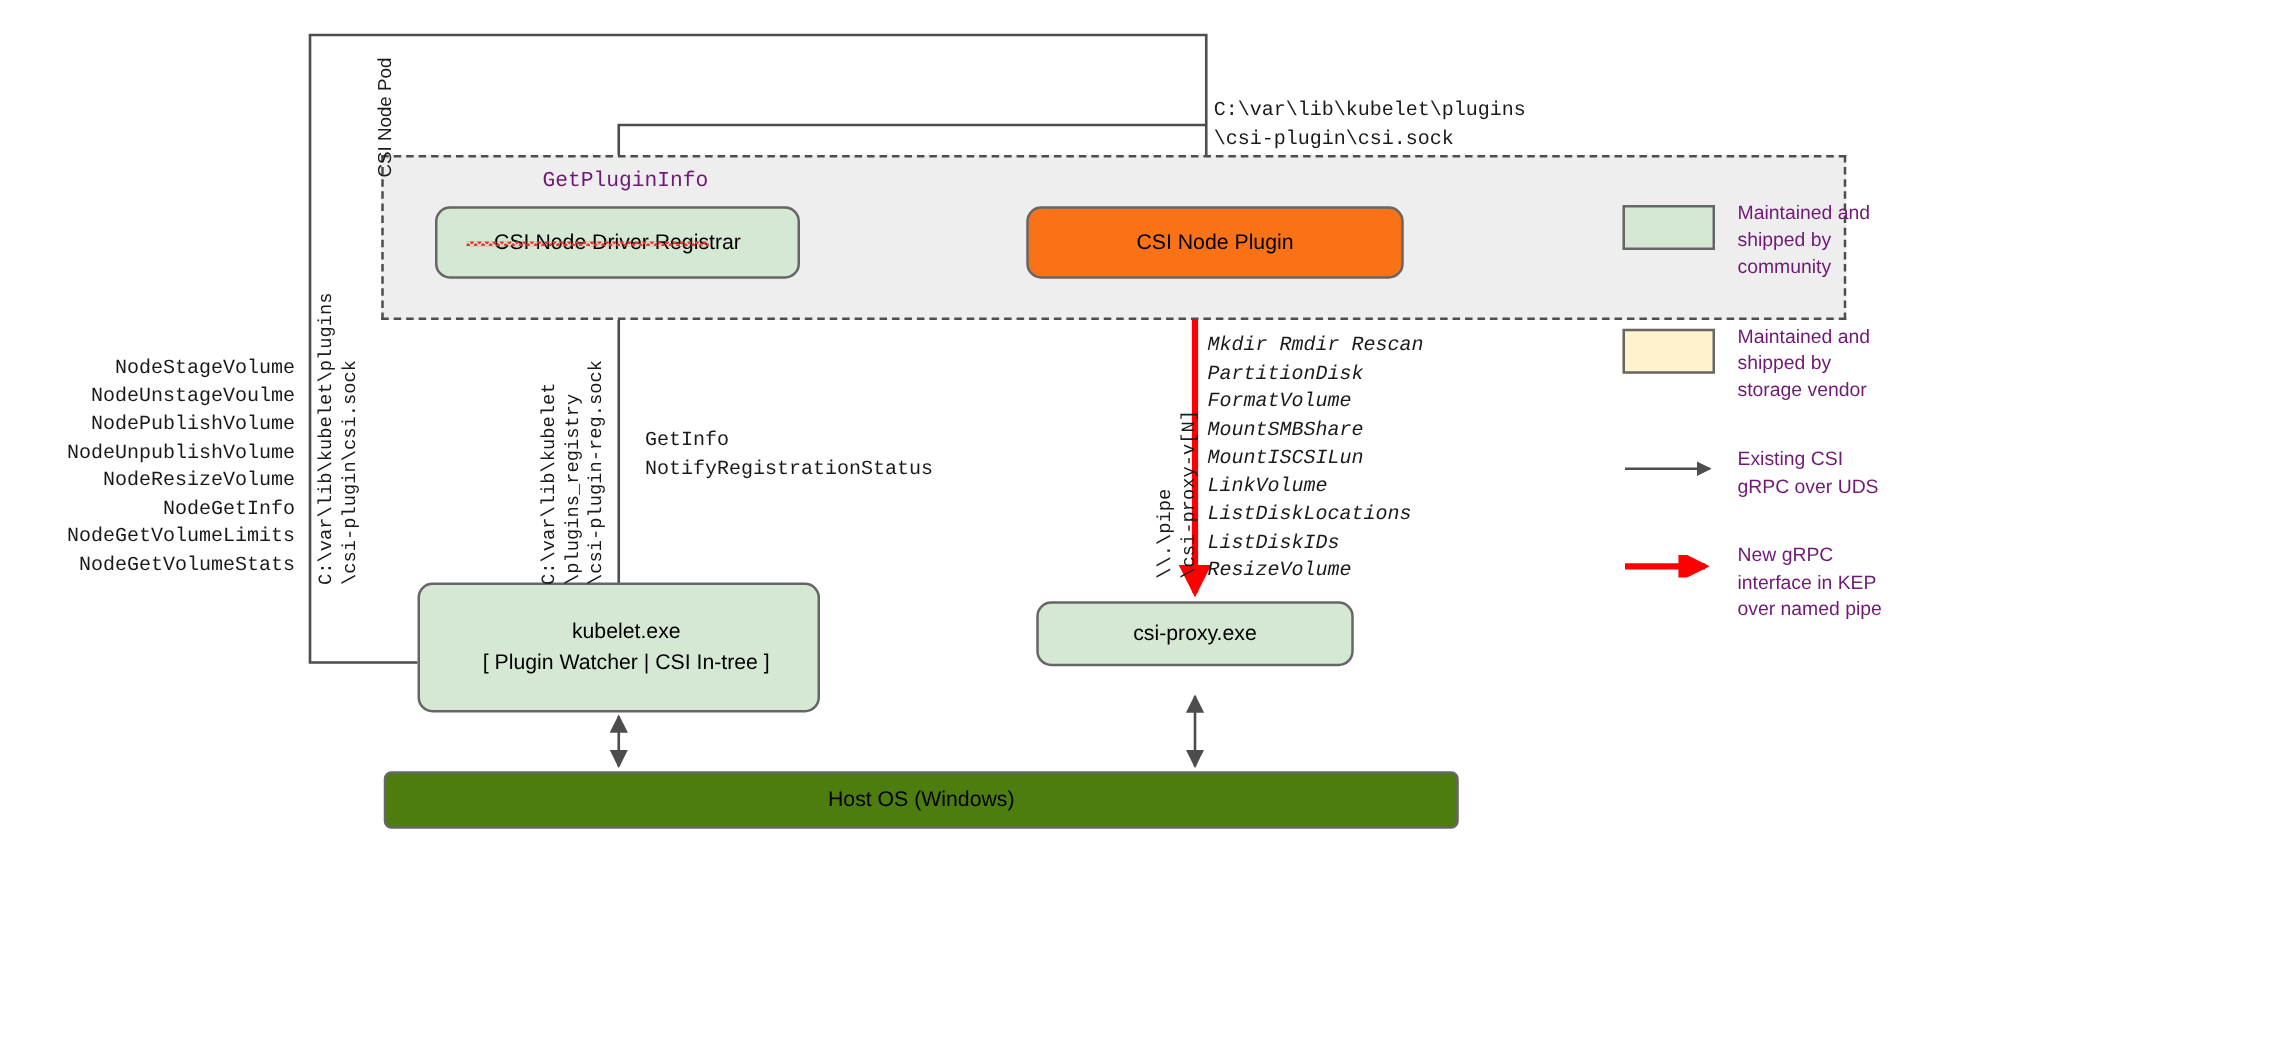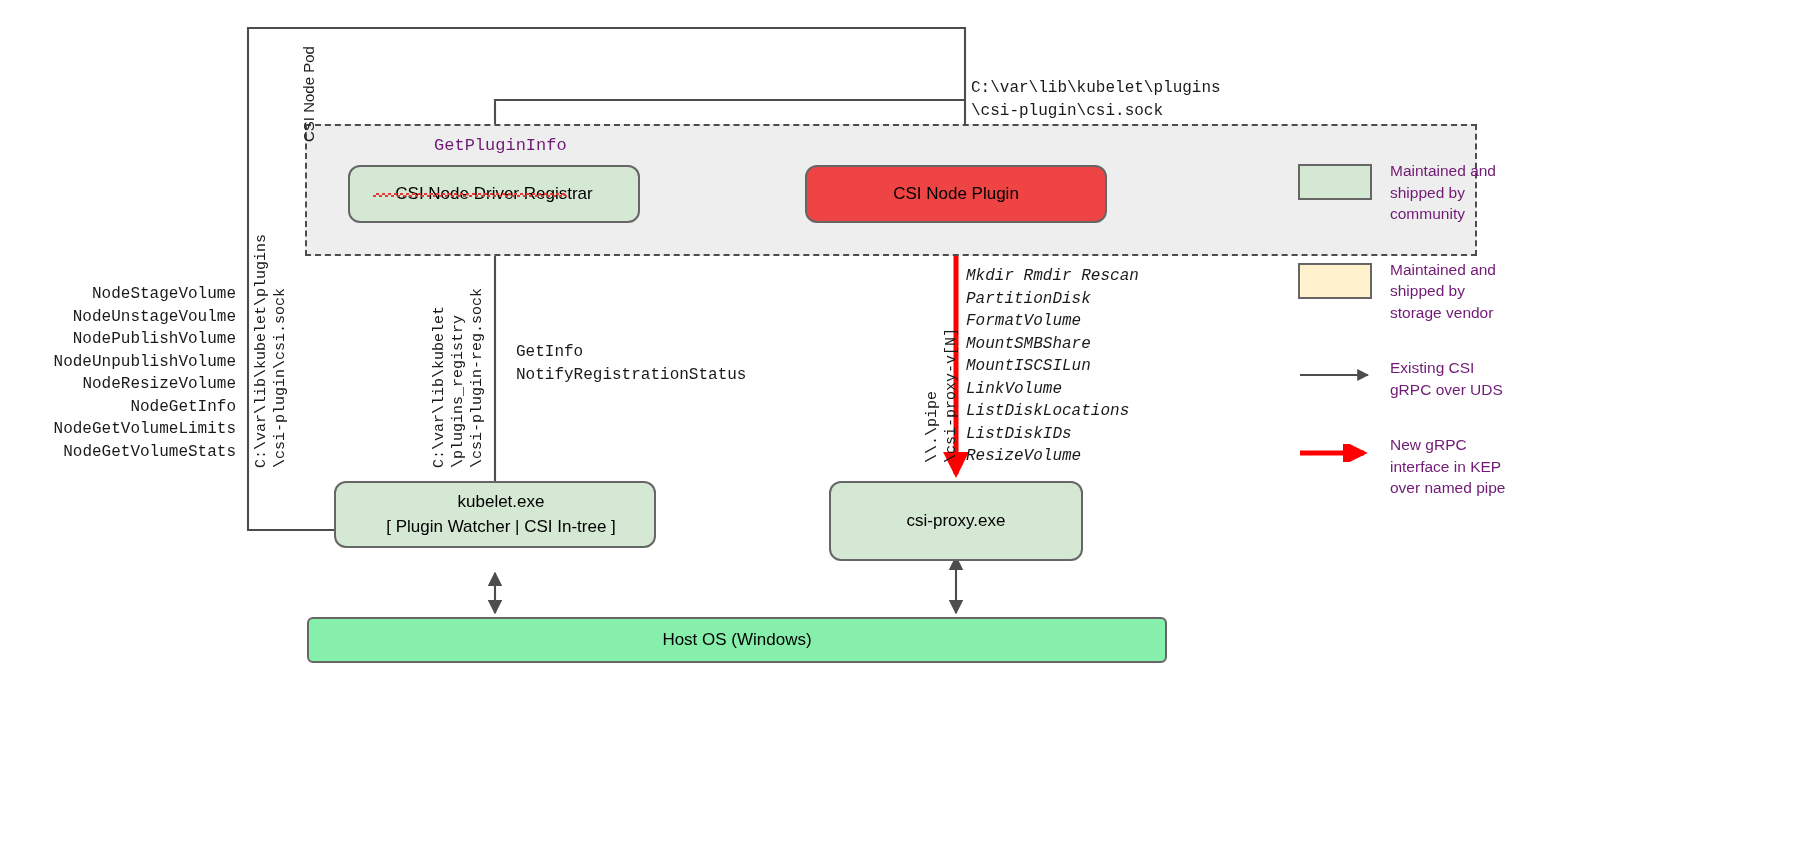--- a/index.html
+++ b/index.html
@@ -23,27 +23,27 @@
   }
 
   
   .nodebox{
     position:absolute;box-sizing:border-box;border:2px solid #666666;
     border-radius:12px;display:flex;flex-direction:column;
     align-items:center;justify-content:center;
     font-size:17px;color:#000;text-align:center;line-height:1.45;
   }
   .green{background:#d5e8d4;}
-  .yellow{background:#ef4444;}
-  .blue{background:#86efac;border-radius:6px;}
+  .yellow{background:#f97316;margin-left:16px;}
+  .blue{background:#4d7c0f;border-radius:6px;}
 
   #registrar{left:348px;top:165px;width:292px;height:58px;}
   #nodeplugin{left:805px;top:165px;width:302px;height:58px;}
-  #kubelet{left:334px;top:481px;width:322px;height:67px;padding-left:12px;}
-  #csiproxy{left:829px;top:481px;width:254px;height:80px;}
+  #kubelet{left:334px;top:466px;width:322px;height:104px;padding-left:12px;}
+  #csiproxy{left:829px;top:481px;width:254px;height:52px;}
   #hostos{left:307px;top:617px;width:860px;height:46px;border-radius:6px;}
 
   
   .mono{
     font-family:"Liberation Mono", monospace;
     font-size:16px;color:#1a1a1a;line-height:22.5px;white-space:pre;
   }
   #csi-methods{position:absolute;left:8px;top:283px;width:228px;text-align:right;}
   #proxy-methods{position:absolute;left:966px;top:265px;text-align:left;font-style:italic;}
   #plugin-path{position:absolute;left:971px;top:77px;text-align:left;}

